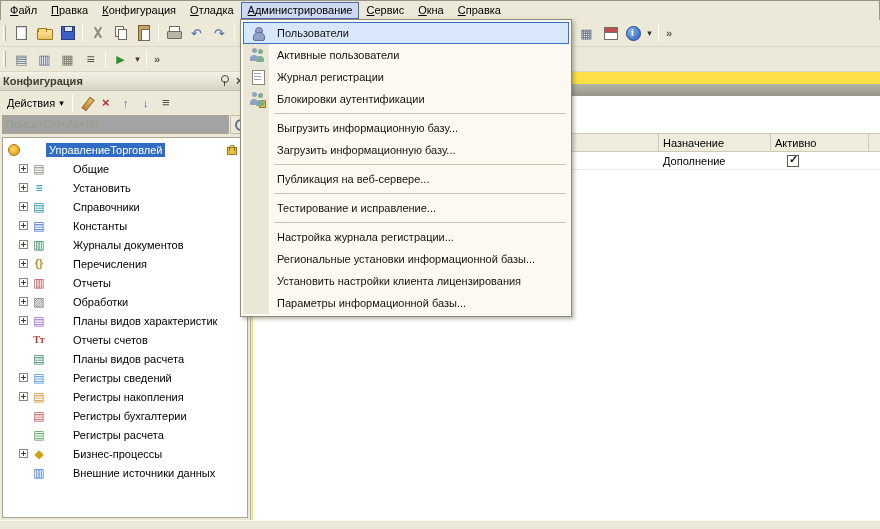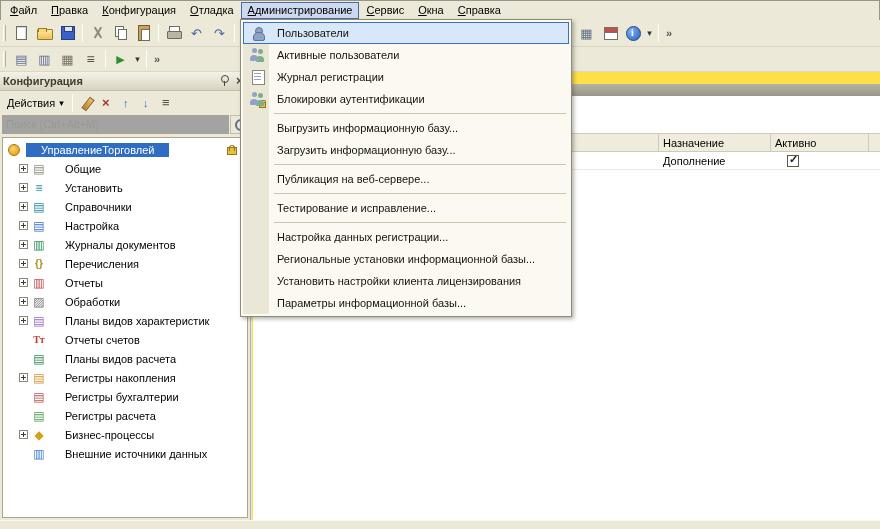--- a/index.html
+++ b/index.html
@@ -83,21 +83,21 @@
   .search-btn::after { content:""; position:absolute; top:12px; left:11px; width:5px; height:2px; background:#5c6f92; transform:rotate(45deg); }
 
   .tree-box { position:absolute; top:65px; left:2px; right:2px; bottom:2px; background:#fff; border:1px solid #a8a591; overflow:hidden; padding-top:2px; }
   .tree-row { height:19px; display:flex; align-items:center; padding-left:16px; white-space:nowrap; position:relative; }
   .tree-row.root { padding-left:4px; }
   .expander { flex:0 0 9px; width:9px; height:9px; border:1px solid #8a8878; background:#fff; margin-right:4px; position:relative; }
   .expander::before { content:""; position:absolute; top:3px; left:1px; width:5px; height:1px; background:#3a3a3a; }
   .expander::after { content:""; position:absolute; top:1px; left:3px; width:1px; height:5px; background:#3a3a3a; }
   .expander[data-kids="false"] { visibility:hidden; }
   .tree-icon { flex:0 0 14px; width:14px; height:14px; margin-right:4px; display:flex; align-items:center; justify-content:center; font-size:12px; line-height:1; }
-  .tree-label { padding:1px 15px; }
+  .tree-label { padding:1px 3px;margin-left:20px; }
   .tree-row[data-selected="true"] .tree-label { background:#2f6cc4; color:#fff; }
 
   [data-icon="configuration-root"] { flex-basis:12px; width:12px; height:12px; margin:1px 6px 1px 1px; border-radius:50%; background:radial-gradient(circle at 4px 4px,#ffd86a,#e09000); border:1px solid #a87410; }
   [data-icon="common"]::before { content:"▤"; color:#8a8a7a; }
   [data-icon="constants"]::before { content:"≡"; color:#1f8fa0; font-weight:bold; }
   [data-icon="catalogs"]::before { content:"▤"; color:#1f8fa0; }
   [data-icon="documents"]::before { content:"▤"; color:#3b6fd4; }
   [data-icon="document-journals"]::before { content:"▥"; color:#2e8b57; }
   [data-icon="enumerations"]::before { content:"{}"; color:#b08820; font-weight:bold; font-size:10px; }
   [data-icon="reports"]::before { content:"▥"; color:#c04848; }
@@ -240,21 +240,21 @@
         <span class="tree-label">Установить</span>
       </div>
       <div class="tree-row">
         <span class="expander" data-kids="true"></span>
         <span class="tree-icon" data-icon="catalogs"></span>
         <span class="tree-label">Справочники</span>
       </div>
       <div class="tree-row">
         <span class="expander" data-kids="true"></span>
         <span class="tree-icon" data-icon="documents"></span>
-        <span class="tree-label">Настройка</span>
+        <span class="tree-label">Константы</span>
       </div>
       <div class="tree-row">
         <span class="expander" data-kids="true"></span>
         <span class="tree-icon" data-icon="document-journals"></span>
         <span class="tree-label">Журналы документов</span>
       </div>
       <div class="tree-row">
         <span class="expander" data-kids="true"></span>
         <span class="tree-icon" data-icon="enumerations"></span>
         <span class="tree-label">Перечисления</span>
@@ -276,20 +276,25 @@
       </div>
       <div class="tree-row">
         <span class="expander" data-kids="false"></span>
         <span class="tree-icon" data-icon="charts-of-accounts"></span>
         <span class="tree-label">Отчеты счетов</span>
       </div>
       <div class="tree-row">
         <span class="expander" data-kids="false"></span>
         <span class="tree-icon" data-icon="calculation-types"></span>
         <span class="tree-label">Планы видов расчета</span>
+      </div>
+      <div class="tree-row">
+        <span class="expander" data-kids="true"></span>
+        <span class="tree-icon" data-icon="information-registers"></span>
+        <span class="tree-label">Регистры сведений</span>
       </div>
       <div class="tree-row">
         <span class="expander" data-kids="true"></span>
         <span class="tree-icon" data-icon="accumulation-registers"></span>
         <span class="tree-label">Регистры накопления</span>
       </div>
       <div class="tree-row">
         <span class="expander" data-kids="false"></span>
         <span class="tree-icon" data-icon="accounting-registers"></span>
         <span class="tree-label">Регистры бухгалтерии</span>
@@ -363,21 +368,21 @@
     <div class="menu-sep"></div>
     <div class="menu-item">
       <span>Публикация на веб-сервере...</span>
     </div>
     <div class="menu-sep"></div>
     <div class="menu-item">
       <span>Тестирование и исправление...</span>
     </div>
     <div class="menu-sep"></div>
     <div class="menu-item">
-      <span>Настройка данных регистрации...</span>
+      <span>Настройка журнала регистрации...</span>
     </div>
     <div class="menu-item">
       <span>Региональные установки информационной базы...</span>
     </div>
     <div class="menu-item">
       <span>Установить настройки клиента лицензирования</span>
     </div>
     <div class="menu-item">
       <span>Параметры информационной базы...</span>
     </div>

